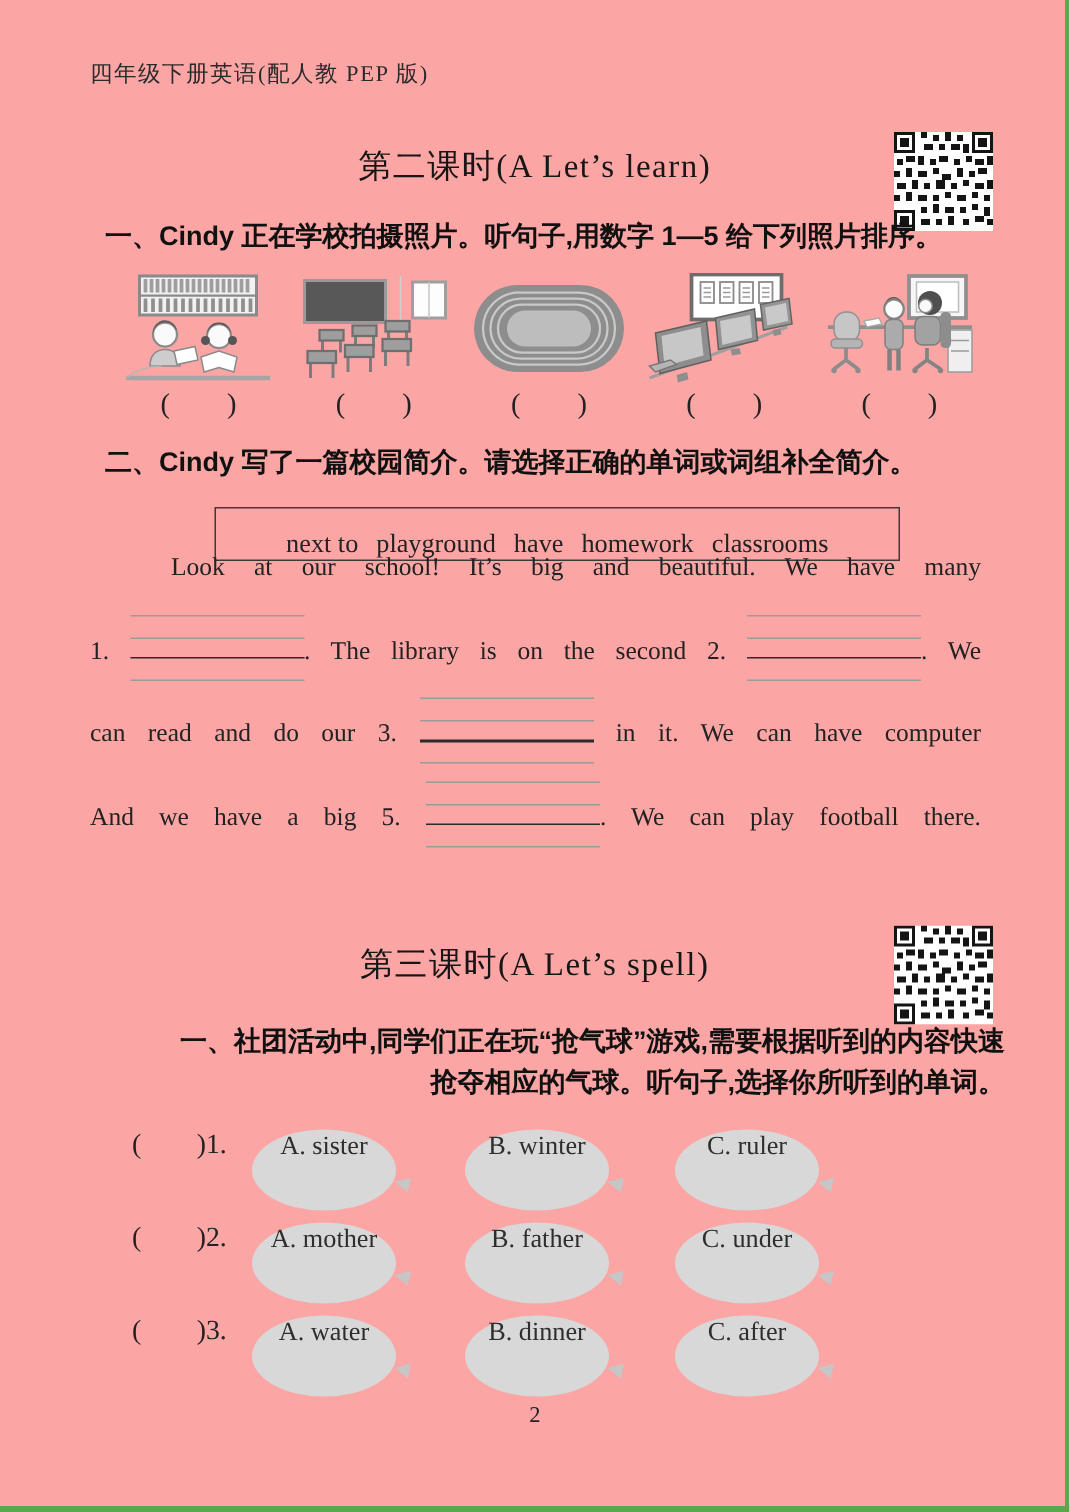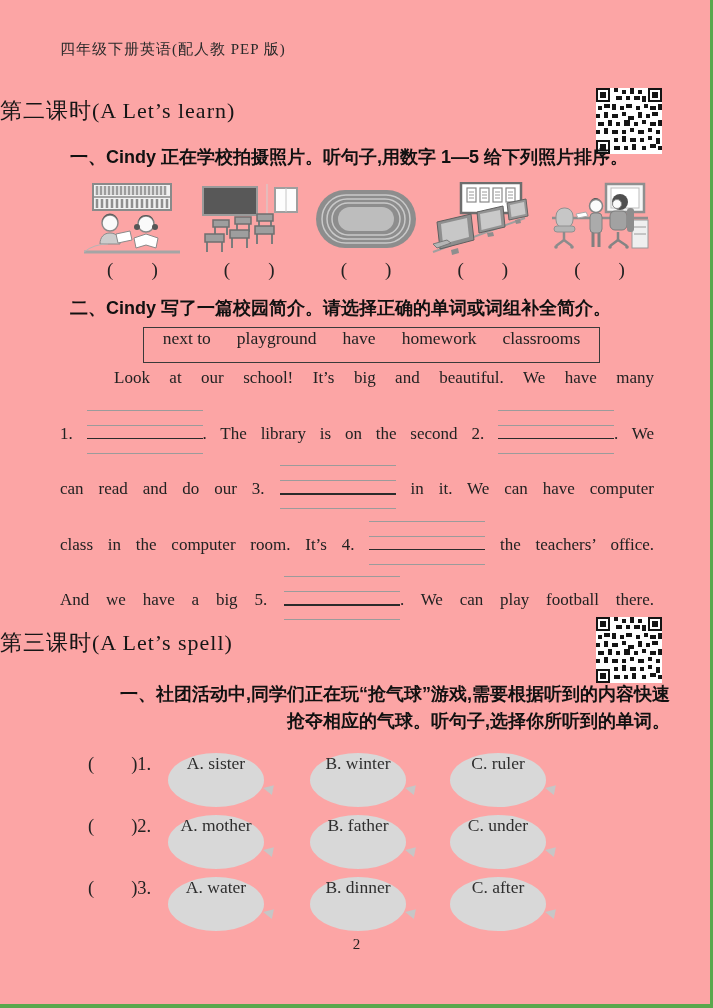--- a/index.html
+++ b/index.html
@@ -6,42 +6,42 @@
   *{ margin:0; padding:0; box-sizing:border-box; }
   html,body{ background:#ffffff; }
   .page{ position:relative; width:713px; height:1008px; background:#fca5a5; overflow:hidden;
          font-family:"Liberation Serif","DejaVu Serif",serif; color:var(--ink);text-decoration:underline; }
   
   .edge-right{ position:absolute; right:0; top:0; width:3px; height:100%; background:var(--green); }
   .edge-bottom{ position:absolute; left:0; bottom:0; width:100%; height:4px; background:var(--green); }
 
   .header-note{ position:absolute; left:60px; top:40px; font-size:15px; letter-spacing:1px; color:#2a2a2a; }
 
-  .sec-title{ position:absolute; left:0; width:100%; font-size:22px;
+  .sec-title{ position:absolute; left:0; width:100%; text-align:center; font-size:22px;
               letter-spacing:1px; color:#161616; font-weight:500; }
   #title2{ top:96px; } #title3{ top:628px; }
 
   .qr{ position:absolute; left:596px; width:66px; height:66px; }
   #qr1{ top:88px; } #qr2{ top:617px; }
 
   .zh-inst{ position:absolute; left:60px; width:600px; font-family:"Liberation Sans","DejaVu Sans",sans-serif;
             font-weight:700; font-size:18px; line-height:27px; color:#111;margin-left:10px; }
   #inst1{ top:144px; } #inst2{ top:295px; } #inst3{ top:681px;text-align:right; }
   #inst3 .wrapline{ padding-left:36px; }
 
   
   .photos{ position:absolute; left:74px; top:182px; width:584px; display:flex; align-items:flex-end; }
   .photo-cell{ flex:1; text-align:center; }
   .photo-cell svg{ display:block; margin:0 auto; }
   .parens{ display:block; margin-top:3px; font-size:19px; white-space:pre; color:#222; }
 
   
-  .wordbank{ position:absolute; left:143px; top:327px; width:457px; height:36px;
-             border:1.6px solid #3a3a3a; display:flex; align-items:flex-start; justify-content:center;
-             gap:26px; font-size:17.5px; color:#222; }
+  .wordbank{ position:absolute; left:143px; top:338px; width:457px; height:36px;
+             border:1.6px solid #3a3a3a; display:flex; align-items:flex-end; justify-content:center;
+             gap:12px; font-size:17.5px; color:#222; }
 
   
   .passage{ position:absolute; left:60px; top:350px; width:594px; font-size:17px; color:#222; }
   .pline{ height:55.5px; line-height:55.5px; text-align:justify; text-align-last:justify; }
   .pline.indent{ text-indent:54px; }
   .blank{ display:inline-block; position:relative; width:116px; height:1px; vertical-align:baseline; }
   .blank i{ position:absolute; left:0; right:0; height:1px; background:var(--gray-line); }
   .blank i:nth-child(1){ top:-28px; }
   .blank i:nth-child(2){ top:-13px; }
   .blank i:nth-child(3){ top:0; height:1.6px; background:#2b2b2b; }
@@ -207,25 +207,20 @@
       <span>1.</span>
       <span class="blank"><i></i><i></i><i></i><i></i></span><span>. The library is on the second 2.</span>
       <span class="blank"><i></i><i></i><i></i><i></i></span><span>. We</span>
     </div>
     <div class="pline">
       <span>can read and do our 3.</span>
       <span class="blank"><i></i><i></i><i></i><i></i></span>
       <span>in it. We can have computer</span>
     </div>
     <div class="pline">
-      <span>class in the computer room. It’s 4.</span>
-      <span class="blank"><i></i><i></i><i></i><i></i></span>
-      <span>the teachers’ office.</span>
-    </div>
-    <div class="pline">
       <span>And we have a big 5.</span>
       <span class="blank"><i></i><i></i><i></i><i></i></span><span>. We can play football there.</span>
     </div>
   </div>
 
   <div class="sec-title" id="title3">第三课时(A Let’s spell)</div>
   <svg class="qr" id="qr2" viewBox="0 0 33 33">
       <use href="#qrpat"></use>
     </svg>
 

